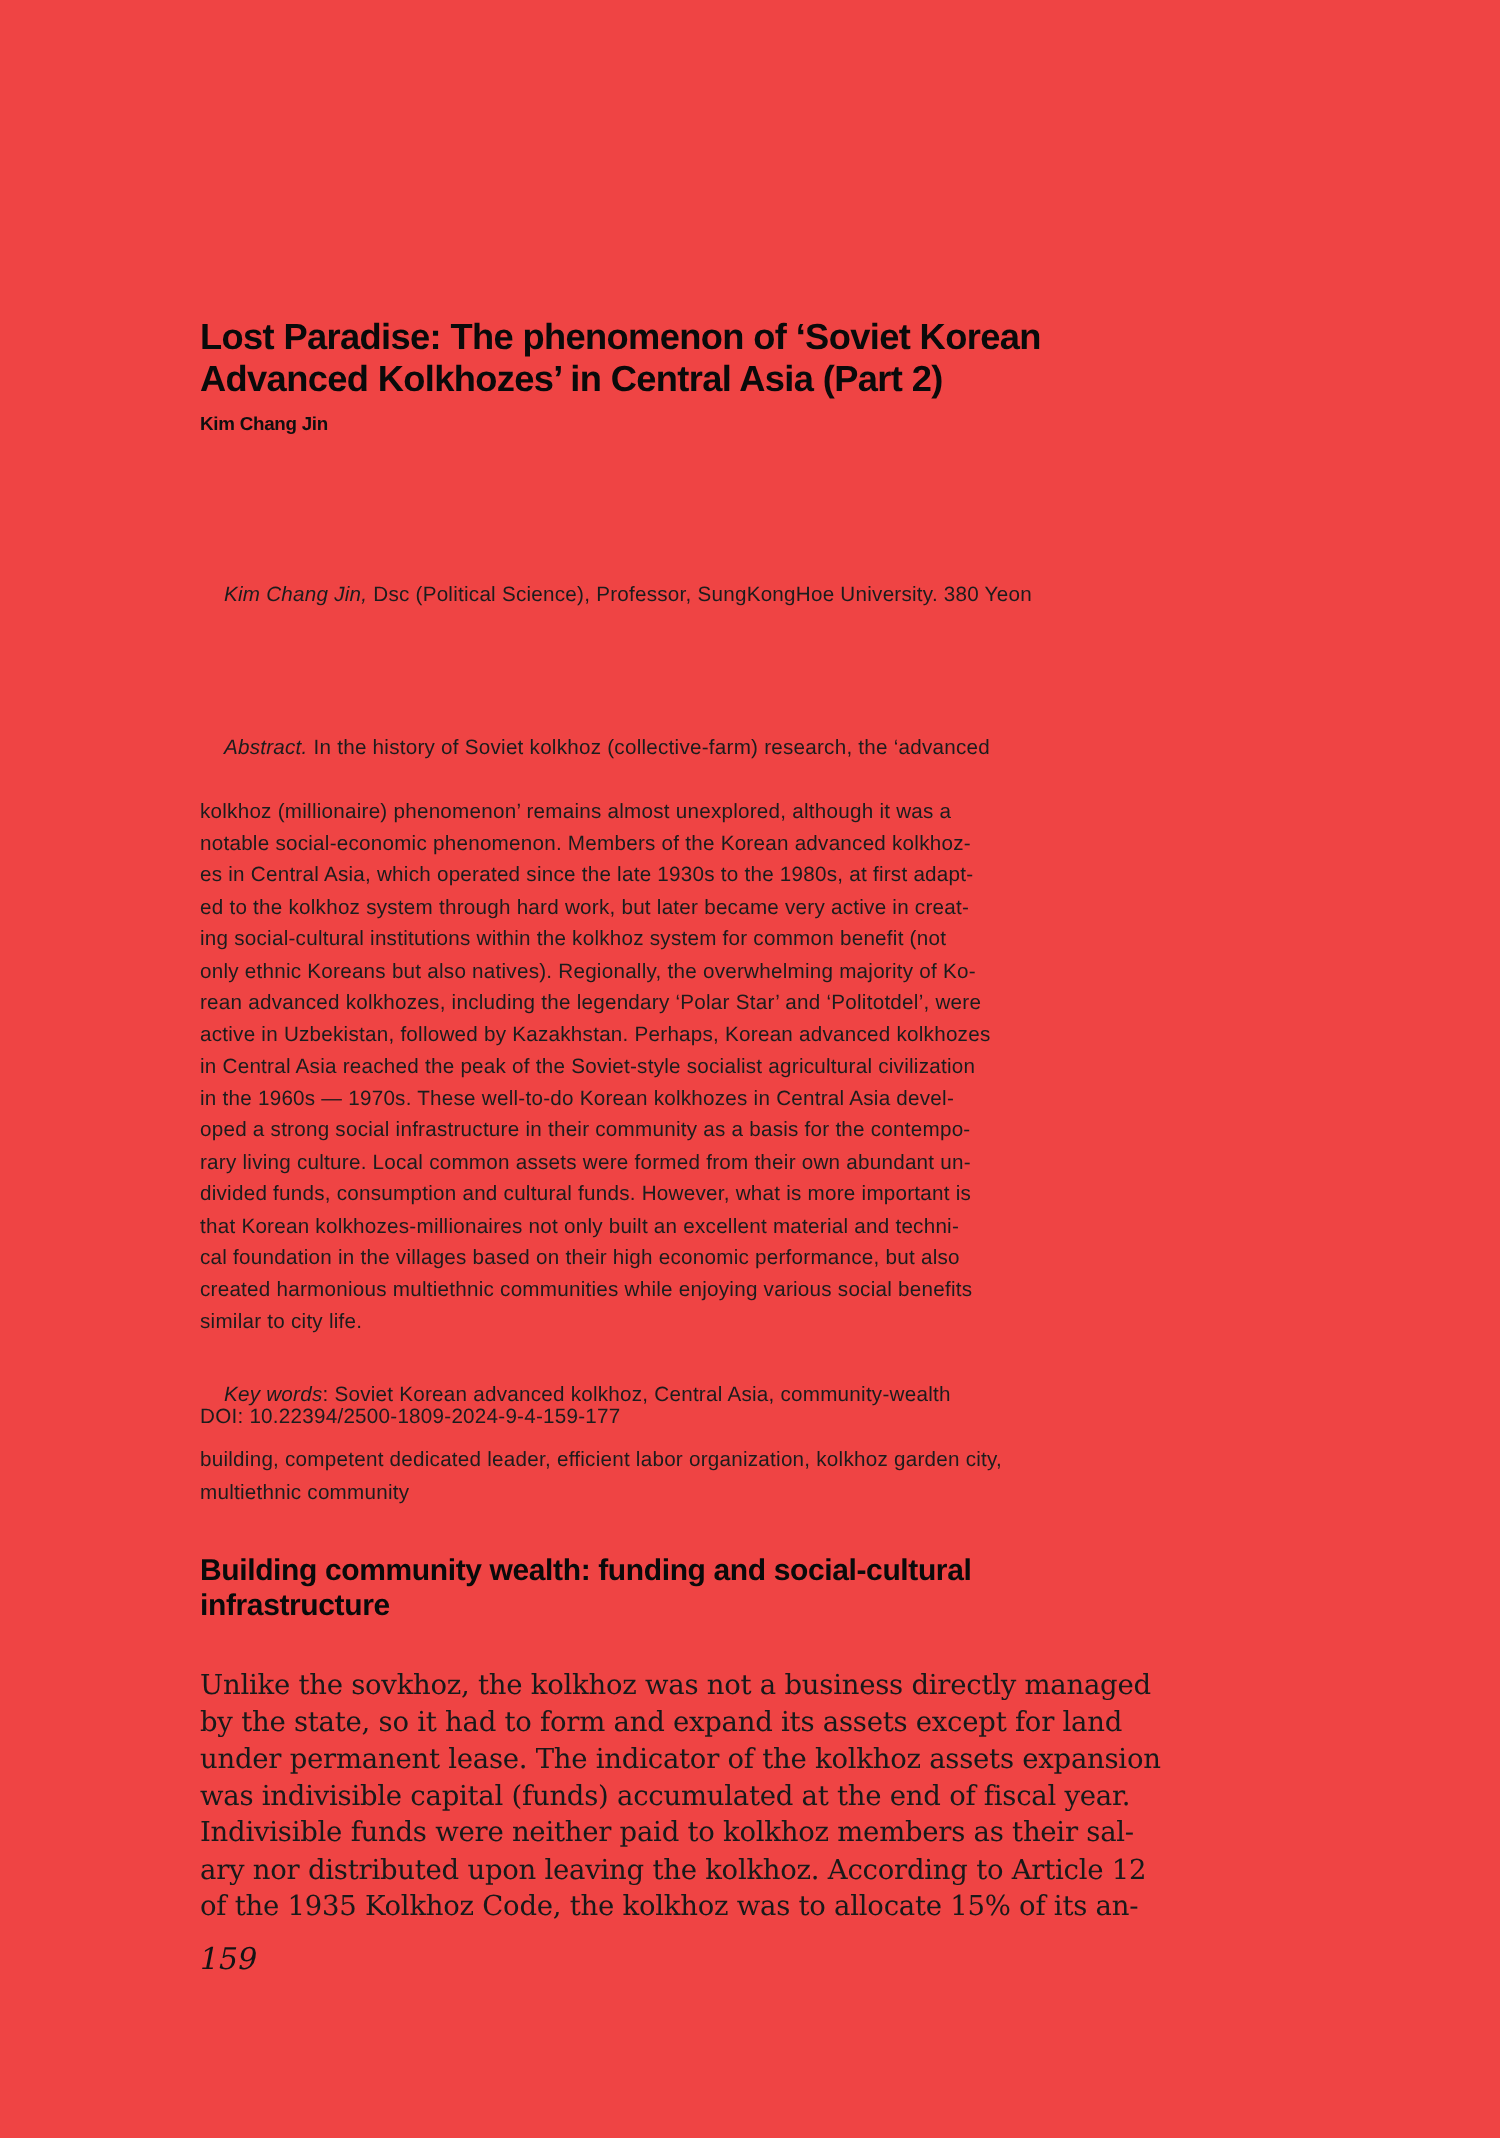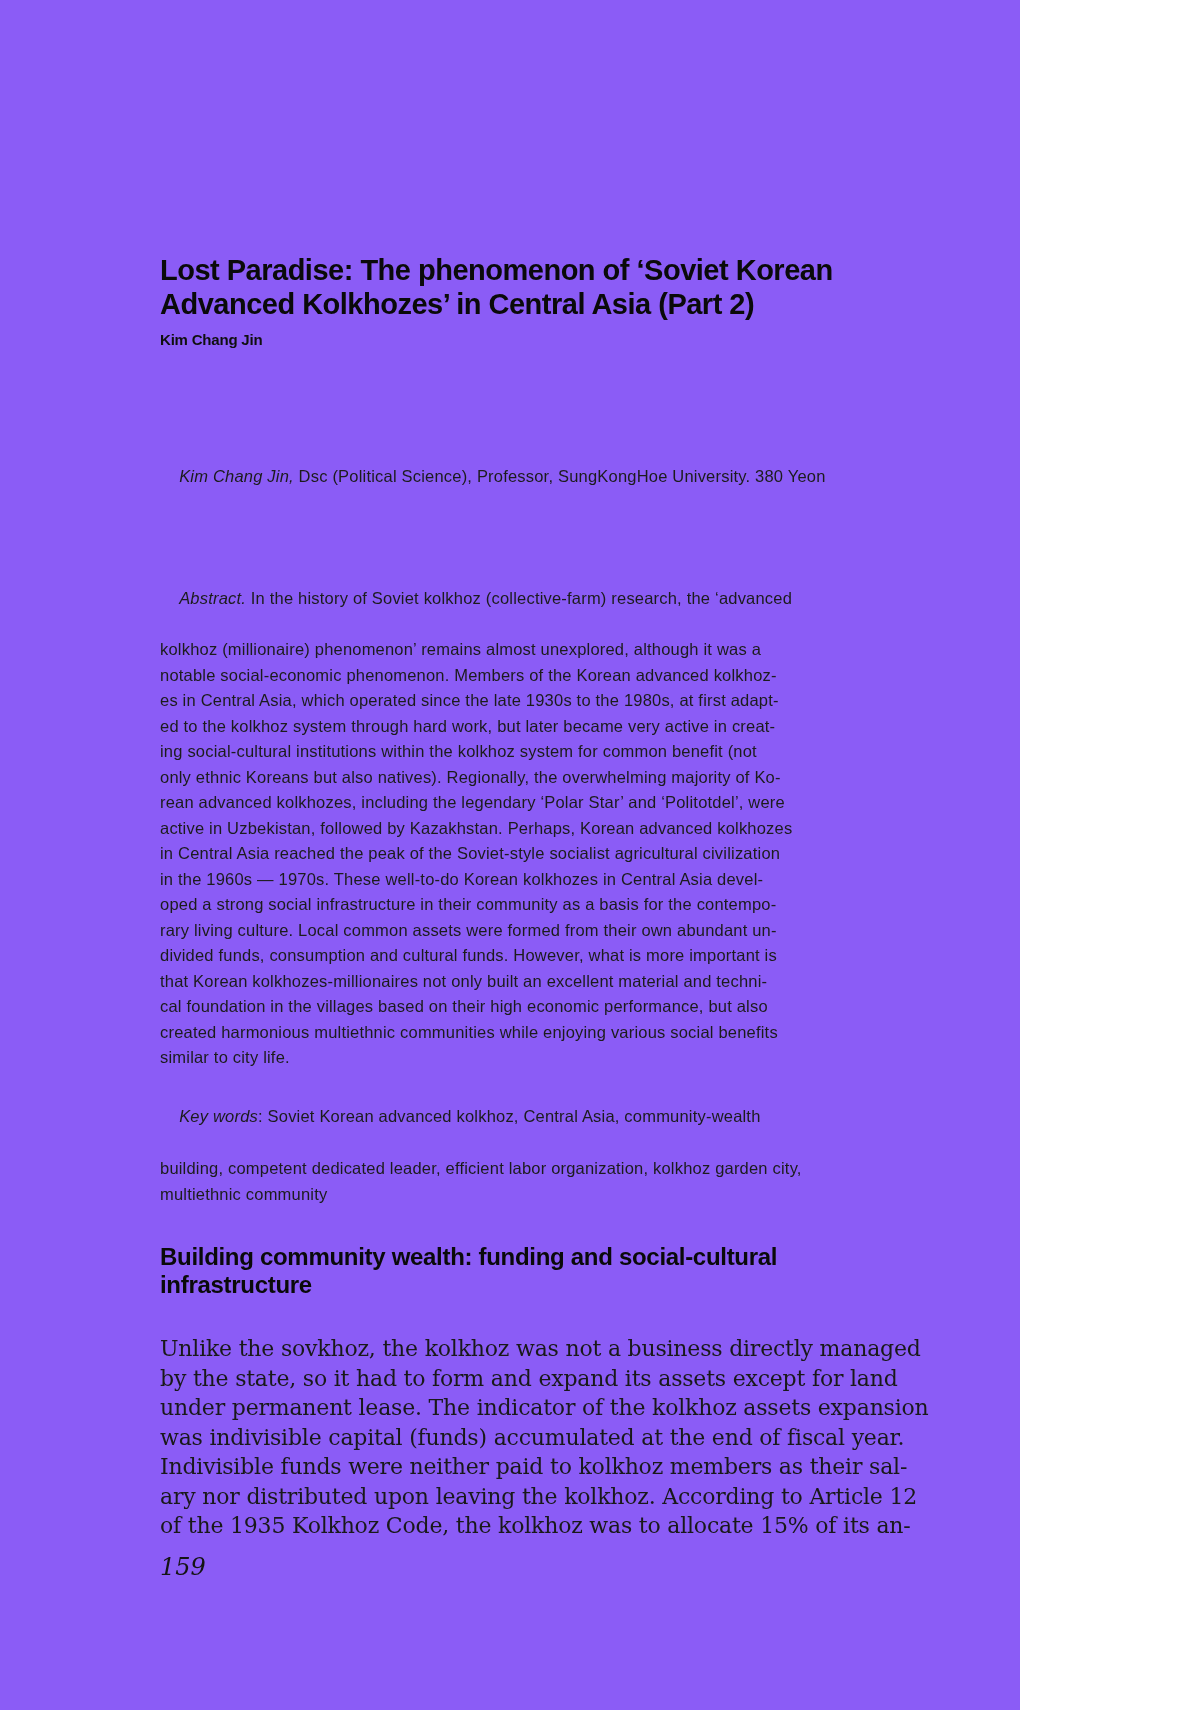--- a/index.html
+++ b/index.html
@@ -1,21 +1,21 @@
 <!DOCTYPE html>
 <html><head>
 <meta charset="utf-8">
 <style>
   html, body { margin: 0; padding: 0; }
   body { background: #ffffff; }
   .page {
     position: relative;
-    width: 1020px;
+    width: 1200px;
     height: 1710px;
-    background: #8b5cf6;
+    background: #ef4444;
     overflow: hidden;
     font-family: "Liberation Sans", sans-serif;
     color: #141414;
   }
   .block {
     position: absolute;
     left: 160px;
     width: 792px;
     white-space: pre;
   }
@@ -106,20 +106,21 @@
 created harmonious multiethnic communities while enjoying various social benefits
 similar to city life.</span>
   </p>
 
   <p class="block meta keywords">
     <em>Key words</em><span>: Soviet Korean advanced kolkhoz, Central Asia, community-wealth</span>
     <span class="rest">building, competent dedicated leader, efficient labor organization, kolkhoz garden city,
 multiethnic community</span>
   </p>
 
+  <div class="block meta doi">DOI: 10.22394/2500-1809-2024-9-4-159-177</div>
 
   <h2 class="block section-heading">Building community wealth: funding and social-cultural
 infrastructure</h2>
 
   <p class="block body-paragraph">Unlike the sovkhoz, the kolkhoz was not a business directly managed
 by the state, so it had to form and expand its assets except for land
 under permanent lease. The indicator of the kolkhoz assets expansion
 was indivisible capital (funds) accumulated at the end of fiscal year.
 Indivisible funds were neither paid to kolkhoz members as their sal-
 ary nor distributed upon leaving the kolkhoz. According to Article 12

